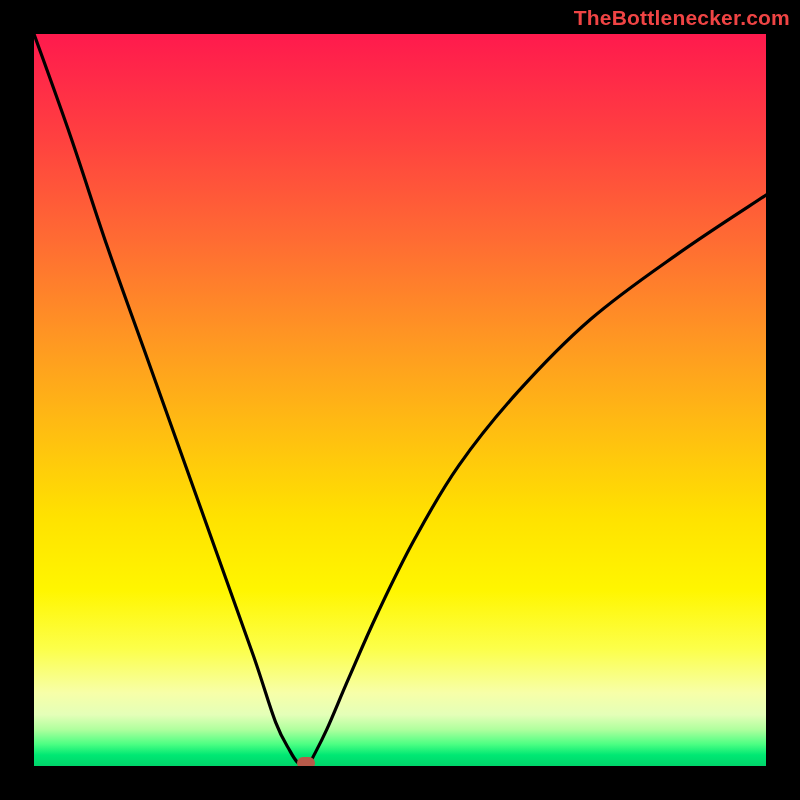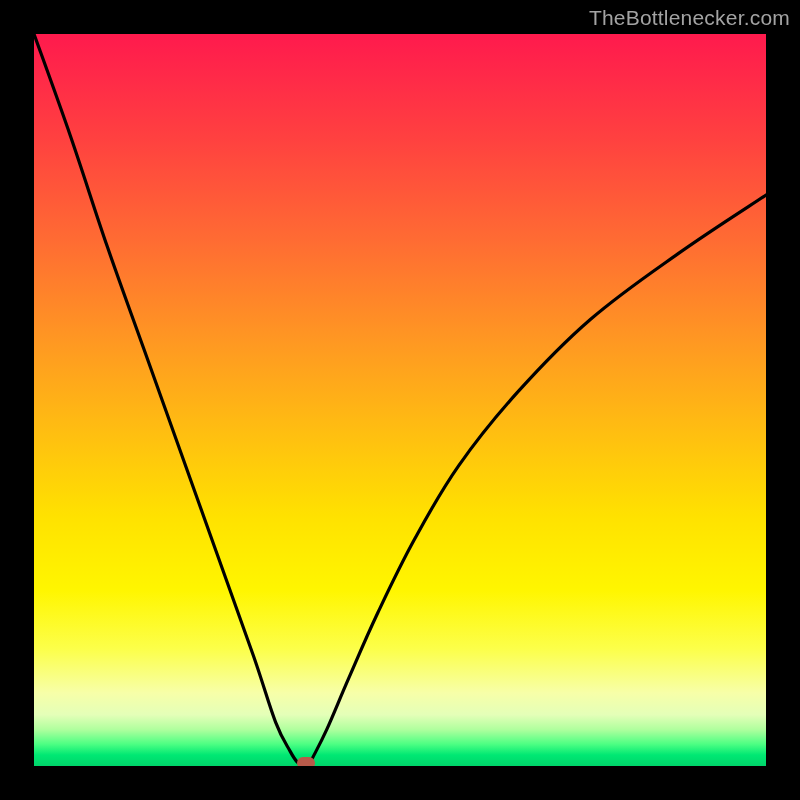--- a/index.html
+++ b/index.html
@@ -63,23 +63,23 @@
     position: absolute;
     width: 18px;
     height: 12px;
     border-radius: 6px;
     background: #b85a4a;
   }
   .watermark {
     position: absolute;
     top: 6px;
     right: 10px;
-    color: #a3a3a3;
+    color: #ef4444;
     font-size: 21px;
-    font-weight: 400;
+    font-weight: 700;
     letter-spacing: 0.2px;
   }
 </style>
 </head>
 <body>
 
 <div class="frame">
 
   <div class="plot-area">
     <div class="gradient-bg"></div>

